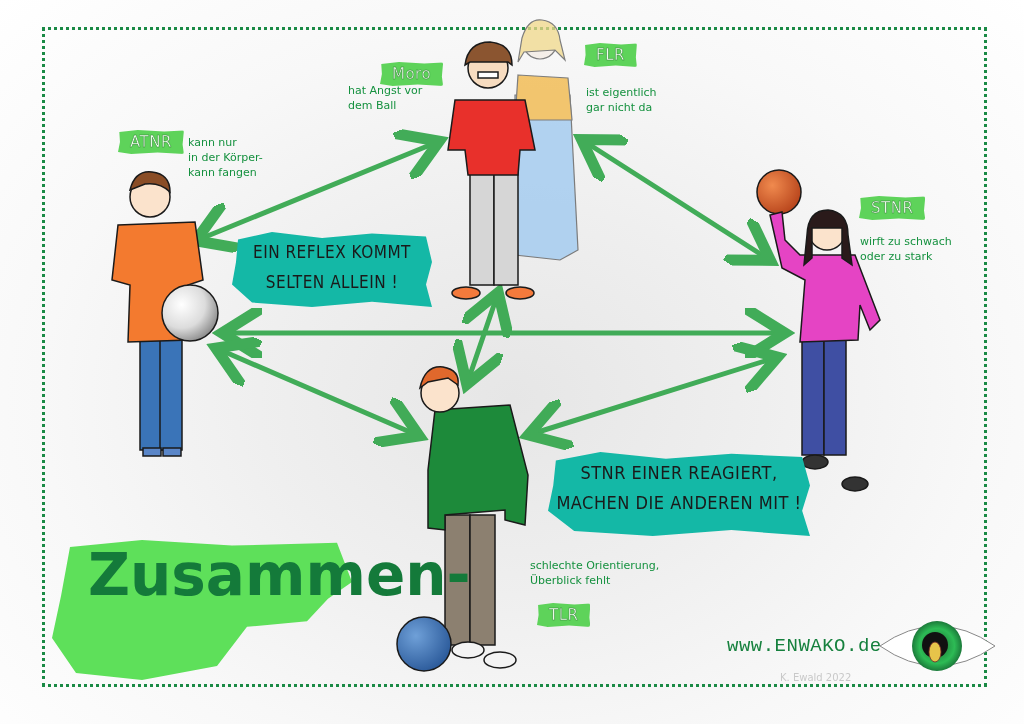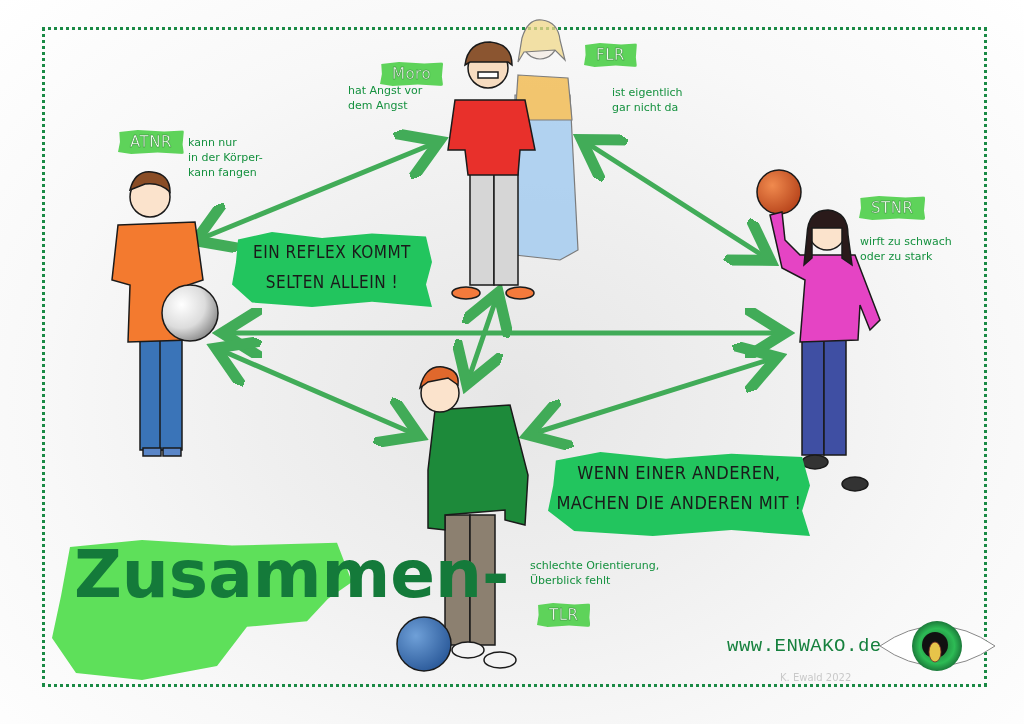--- a/index.html
+++ b/index.html
@@ -18,33 +18,33 @@
     padding:3px 12px; border-radius:2px;
     text-shadow: 0 0 1px #2a8f3a;
     -webkit-text-stroke:0.4px #3c8a3c;
     clip-path: polygon(2% 8%, 30% 0, 70% 6%, 100% 2%, 98% 60%, 100% 100%, 60% 94%, 20% 100%, 0 92%, 3% 50%);
   }
   .note {
     position:absolute; color:#15913f;
     font-family:"DejaVu Sans", sans-serif; font-size:11px; line-height:15px;
   }
   .banner {
-    position:absolute; background:#22c55e; color:#1a1a1a;
+    position:absolute; background:#14b8a6; color:#1a1a1a;
     font-family:"DejaVu Sans Condensed","DejaVu Sans", sans-serif; font-size:17px; line-height:30px;
     text-align:center; letter-spacing:0.5px;
     clip-path: polygon(3% 10%, 20% 0, 45% 8%, 70% 2%, 97% 6%, 100% 40%, 97% 70%, 100% 100%, 70% 93%, 40% 100%, 10% 94%, 0 70%, 2% 40%);
   }
   .title-bg {
     position:absolute; left:52px; top:540px; width:300px; height:140px;
     background:#5ee05a;
     clip-path: polygon(6% 5%, 30% 0, 60% 4%, 95% 2%, 100% 30%, 92% 42%, 85% 58%, 65% 62%, 55% 90%, 30% 100%, 8% 95%, 0 70%, 3% 40%);
   }
   .title {
-    position:absolute; left:74px; top:545px; color:#147a3a;
-    font-family:"DejaVu Sans", sans-serif; font-weight:bold; font-size:66px; line-height:60px;
+    position:absolute; left:88px; top:545px; color:#147a3a;
+    font-family:"DejaVu Sans", sans-serif; font-weight:bold; font-size:58px; line-height:60px;
   }
   .title .l2 { display:block; padding-left:72px; }
   .url {
     position:absolute; left:727px; top:635px; font-family:Liberation Mono, monospace;
     font-size:19px; color:#15803d; letter-spacing:0.5px;
   }
   .credit {
     position:absolute; left:780px; top:656px; font-size:10px; color:#c9c9c9;
     font-family:"DejaVu Sans", sans-serif;
     margin-top:16px;
@@ -147,39 +147,39 @@
     <circle cx="935" cy="645" r="13" fill="#111"></circle>
     <ellipse cx="935" cy="652" rx="6" ry="10" fill="#e7c44a" stroke="#7a2a2a" stroke-width="0.8"></ellipse>
   </g>
 </svg>
 
 <div class="banner" style="left:232px; top:232px; width:200px; height:70px; padding-top:5px;">
   <div>EIN REFLEX KOMMT</div>
   <div>SELTEN ALLEIN !</div>
 </div>
 <div class="banner" style="left:548px; top:452px; width:262px; height:78px; padding-top:6px; font-size:18px;">
-  <div>WENN EINER ANDEREN,</div>
+  <div>STNR EINER REAGIERT,</div>
   <div>MACHEN DIE ANDEREN MIT !</div>
 </div>
 
 <div class="tag" style="left:118px; top:130px;">ATNR</div>
 <div class="note" style="left:188px; top:135px;">
   <div>kann nur</div>
   <div>in der Körper-</div>
   <div>kann fangen</div>
 </div>
 
 <div class="tag" style="left:380px; top:62px;">Moro</div>
 <div class="note" style="left:348px; top:83px;">
   <div>hat Angst vor</div>
-  <div>dem Angst</div>
+  <div>dem Ball</div>
 </div>
 
 <div class="tag" style="left:584px; top:43px;">FLR</div>
-<div class="note" style="left:612px; top:85px;">
+<div class="note" style="left:586px; top:85px;">
   <div>ist eigentlich</div>
   <div>gar nicht da</div>
 </div>
 
 <div class="tag" style="left:859px; top:196px;">STNR</div>
 <div class="note" style="left:860px; top:234px;">
   <div>wirft zu schwach</div>
   <div>oder zu stark</div>
 </div>
 

